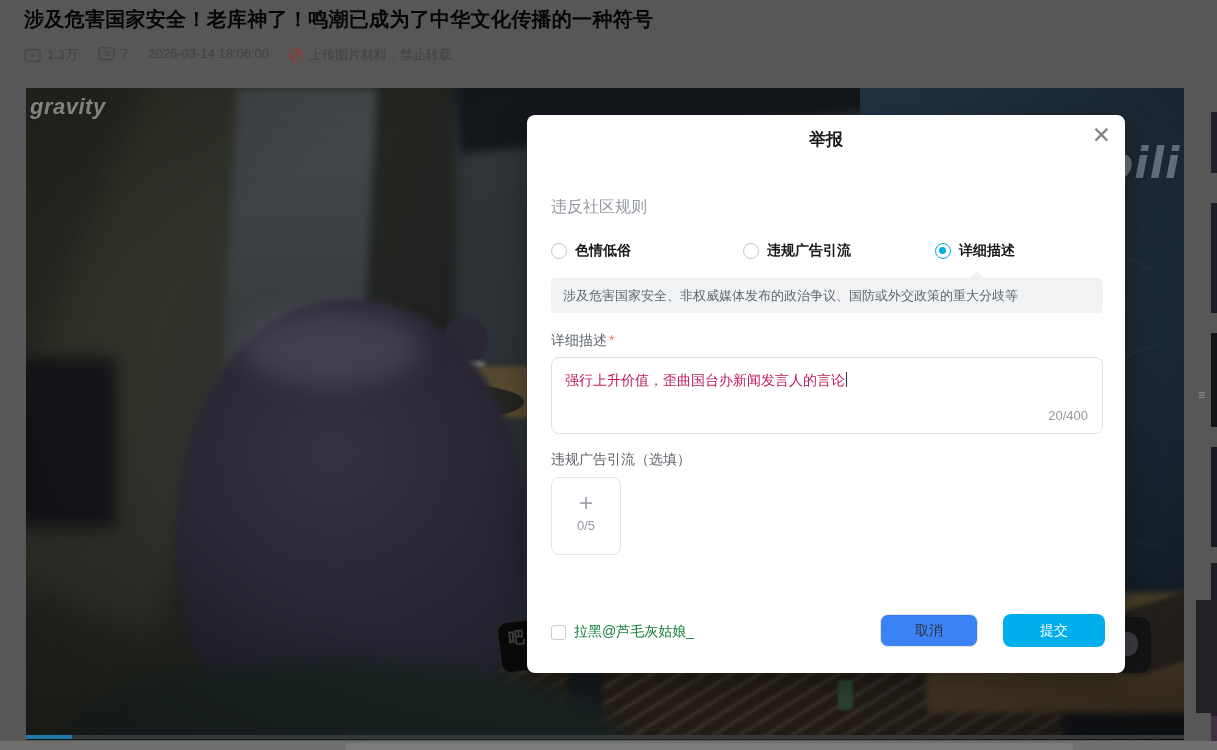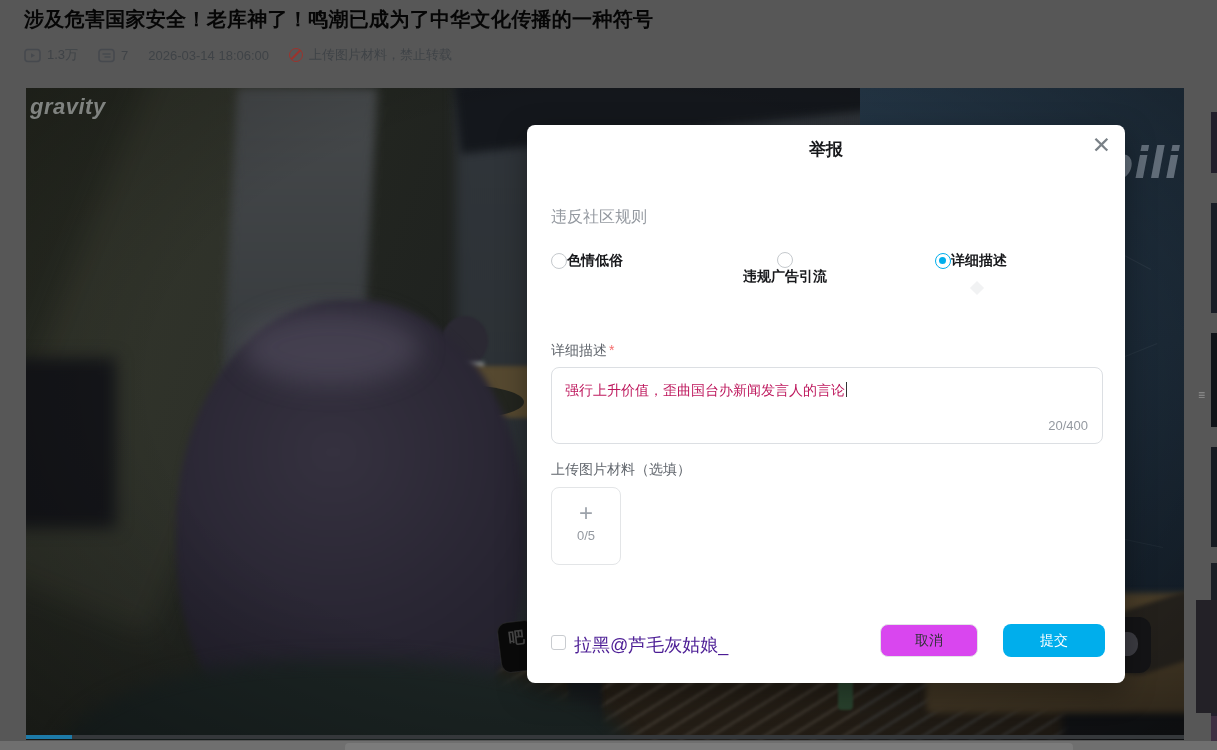--- a/index.html
+++ b/index.html
@@ -3,21 +3,21 @@
 <meta charset="utf-8">
 <style>
   * { margin:0; padding:0; box-sizing:border-box; }
   html,body { width:1217px; height:750px; overflow:hidden; }
   body { font-family:"Liberation Sans","DejaVu Sans",sans-serif; background:#575757; position:relative; }
   #app { position:absolute; inset:0; overflow:hidden; }
   .abs { position:absolute; }
 
   
   .page-title { left:24px; top:6px; width:1100px; font-size:20px; font-weight:700; color:#060606; letter-spacing:.3px; }
-  .stats-row { left:24px; top:46px; display:flex; align-items:center; gap:20px; color:#3f4347; font-size:13px; }
+  .stats-row { left:24px; top:46px; display:flex; align-items:flex-start; gap:20px; color:#3f4347; font-size:13px; }
   .stat { display:flex; align-items:center; gap:6px; }
   .stat svg { display:block; }
   .ban-icon { position:relative; width:14px; height:14px; border:1.7px solid #9c332c; border-radius:50%; display:inline-block; }
   .ban-icon::after { content:""; position:absolute; left:5px; top:-1px; width:1.7px; height:13px; background:#9c332c; transform:rotate(45deg); }
 
   
   .video { left:26px; top:88px; width:1158px; height:652px; background:#1f2327; overflow:hidden; }
   .video .shp { position:absolute; }
   .v-leftwall { left:0; top:0; width:580px; height:652px; background:linear-gradient(110deg,#282b22 0%,#222520 45%,#191c1e 100%); }
   .v-beam { left:30px; top:-50px; width:210px; height:580px; background:rgba(150,150,115,.10); transform:rotate(22deg); filter:blur(14px); }
@@ -62,47 +62,47 @@
 
   
   .bottom-strip { left:0; top:741px; width:1217px; height:9px; background:#6f6f6f; }
   .comment-bar { left:345px; top:743px; width:728px; height:7px; background:#7b7b7b; border-radius:4px 4px 0 0; }
 
   
   .float-icon { left:1103px; top:617px; width:48px; height:56px; background:#141416; border-radius:12px; z-index:5; }
   .float-icon::after { content:""; position:absolute; left:13px; top:15px; width:22px; height:24px; background:#3c3c42; border-radius:46% 46% 48% 48%; }
 
   
-  .modal { left:527px; top:125px; width:598px; height:558px; background:#fff; border-radius:8px; box-shadow:0 10px 30px rgba(0,0,0,.35); z-index:10;padding-left:44px; }
+  .modal { left:527px; top:115px; width:598px; height:558px; background:#fff; border-radius:8px; box-shadow:0 10px 30px rgba(0,0,0,.35); z-index:10;padding-left:44px; }
   .modal .abs { position:absolute; }
   .m-title { top:13px; left:0; width:100%; text-align:center; font-size:17px; font-weight:700; color:#18191c; }
   .m-close { top:6px; right:14px; font-size:23px; font-weight:300; color:#7a8187; cursor:pointer; line-height:1.3; }
   .m-section { left:24px; top:82px; font-size:16px; color:#9499a0; }
-  .opt { top:127px; display:flex; align-items:center; cursor:pointer; }
-  .opt-0 { left:24px; } .opt-1 { left:216px;flex-direction:column; } .opt-2 { left:408px; }
+  .opt { top:127px; display:flex; align-items:center; gap:8px; cursor:pointer; }
+  .opt-0 { left:24px; } .opt-1 { left:216px; } .opt-2 { left:408px; }
   .radio { width:16px; height:16px; border:1.5px solid #c5c9cd; border-radius:50%; position:relative; background:#fff; flex:0 0 auto; }
   .radio.on { border-color:var(--accent); }
   .radio.on::after { content:""; position:absolute; left:3px; top:3px; width:7px; height:7px; border-radius:50%; background:var(--accent); }
   .opt-label { font-size:14px; font-weight:600; color:#18191c; }
   .m-caret { left:445px; top:158px; width:10px; height:10px; background:#f1f2f3; transform:rotate(45deg); }
   .m-hint { left:24px; top:163px; width:552px; height:35px; background:#f1f2f3; border-radius:4px; font-size:13px; color:#61666d; line-height:35px; padding:0 12px; white-space:nowrap; overflow:hidden; }
   .m-desclabel { left:24px; top:217px; font-size:14px; color:#61666d; }
   .req { color:#f56c6c; margin-left:2px; }
   .m-textbox { left:24px; top:242px; width:552px; height:77px; border:1px solid #dcdfe3; border-radius:8px; cursor:text; }
   .m-text { left:13px; top:12px; right:13px; font-size:14px; color:#be185d; line-height:20px; }
   .caret-bar { display:inline-block; width:1px; height:15px; background:#333; vertical-align:-2px; margin-left:1px; }
   .m-counter { right:14px; bottom:10px; font-size:13px; color:#9499a0; }
   .m-uplabel { left:24px; top:336px; font-size:14px; color:#61666d; }
   .m-upbox { left:24px; top:362px; width:70px; height:78px; border:1px solid #e3e5e7; border-radius:8px; text-align:center; cursor:pointer; }
   .m-plus { display:block; margin-top:13px; font-size:24px; font-weight:300; color:#9da3ab; line-height:24px; }
   .m-upcount { display:block; margin-top:3px; font-size:13px; color:#9499a0; }
   .m-check { left:24px; top:510px; width:15px; height:15px; border:1.5px solid #c9ccd0; border-radius:3px; background:#fff; cursor:pointer; }
-  .m-blocklabel { left:47px; top:508px; font-size:18px; color:#4c1d95; }
+  .m-blocklabel { left:47px; top:508px; font-size:14px; color:#15803d; }
   .btn { top:499px; height:33px; border-radius:8px; font-size:14px; display:flex; align-items:center; justify-content:center; cursor:pointer; }
-  .m-cancel { left:353px; width:98px; background:#d946ef; border:1px solid #e3e5e7; color:#2f3236; }
+  .m-cancel { left:353px; width:98px; background:#3b82f6; border:1px solid #e3e5e7; color:#2f3236; }
   .m-submit { left:476px; width:102px; background:var(--accent); color:#fff; }
 </style>
 </head>
 <body>
 
 <div id="app">
 
   <div class="abs page-title">涉及危害国家安全！老库神了！鸣潮已成为了中华文化传播的一种符号</div>
   <div class="abs stats-row">
     <span class="stat">
@@ -194,32 +194,33 @@
     <div class="abs opt opt-1">
       <span class="radio"></span>
       <span class="opt-label">违规广告引流</span>
     </div>
     <div class="abs opt opt-2">
       <span class="radio on"></span>
       <span class="opt-label">详细描述</span>
     </div>
 
     <div class="abs m-caret"></div>
+    <div class="abs m-hint">涉及危害国家安全、非权威媒体发布的政治争议、国防或外交政策的重大分歧等</div>
 
     <div class="abs m-desclabel">
       <span>详细描述</span><span class="req">*</span>
     </div>
     <div class="abs m-textbox">
       <div class="abs m-text">
         <span>强行上升价值，歪曲国台办新闻发言人的言论</span><span class="caret-bar"></span>
       </div>
       <div class="abs m-counter">20/400</div>
     </div>
 
-    <div class="abs m-uplabel">上传图片材料（选填）</div>
+    <div class="abs m-uplabel">违规广告引流（选填）</div>
     <div class="abs m-upbox">
       <span class="m-plus">+</span>
       <span class="m-upcount">0/5</span>
     </div>
 
     <div class="abs m-check"></div>
     <div class="abs m-blocklabel">拉黑@芦毛灰姑娘_</div>
     <div class="abs btn m-cancel">取消</div>
     <div class="abs btn m-submit">提交</div>
   </div>

